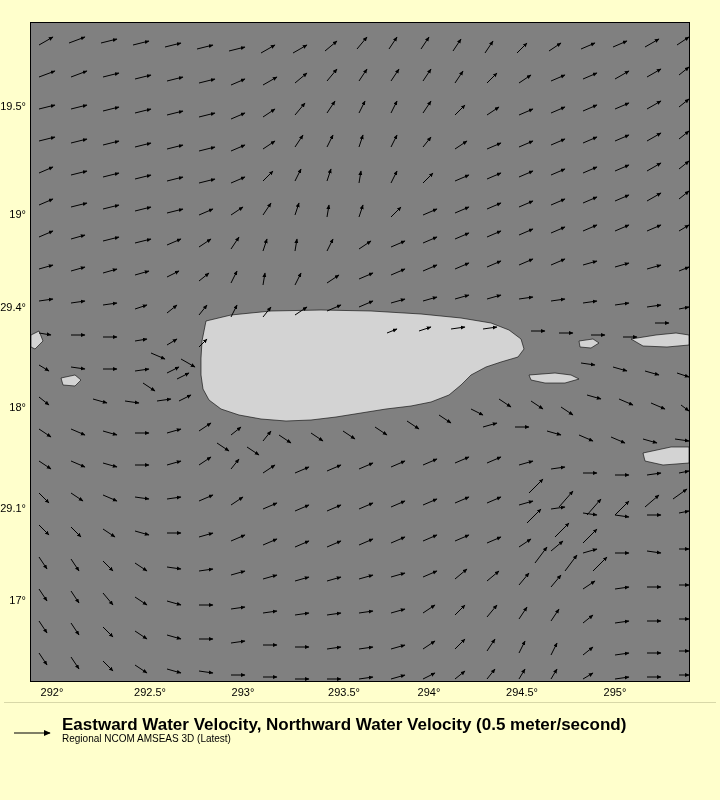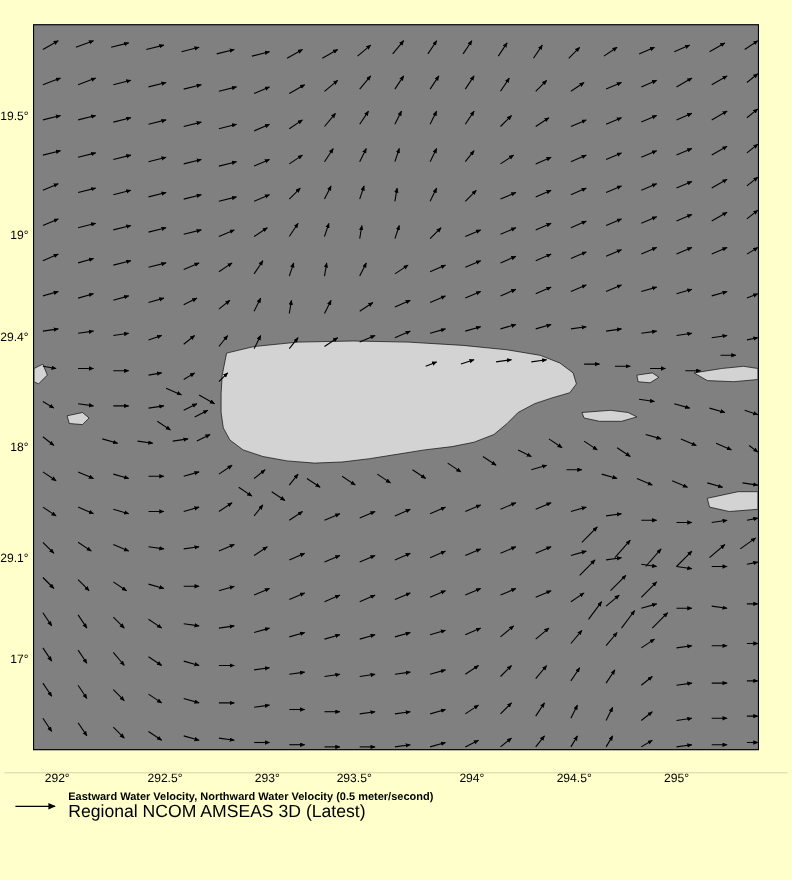--- a/index.html
+++ b/index.html
@@ -43,21 +43,21 @@
     left: 0;
     top: 0;
   }
   
   .tick-label {
     position: absolute;
     font-size: 11px;
     color: #000;
     white-space: nowrap;
   }
-  .x-tick { transform: translateX(-50%); top: 664px; margin-top: 16px; }
+  .x-tick { transform: translateX(-50%); top: 664px; }
   .y-tick { transform: translateY(-50%); right: 664px; text-align: center; }
   
   #legend {
     position: absolute;
     left: 12px;
     top: 712px;
     width: 696px;
     height: 72px;
   }
   #legend-arrow-box {
@@ -67,27 +67,27 @@
     width: 44px;
     height: 14px;
   }
   #legend-text {
     position: absolute;
     left: 50px;
     top: 6px;
     width: 640px;
   }
   #legend-title {
-    font-size: 10px;
+    font-size: 17px;
     font-weight: bold;
     color: #000;
     line-height: 14px;
   }
   .legend-sub {
-    font-size: 16px;
+    font-size: 10px;
     color: #000;
     line-height: 13px;
   }
   .hr {
     position: absolute;
     left: 4px;
     top: 702px;
     width: 712px;
     height: 1px;
     background: #d8d8a8;
@@ -561,21 +561,21 @@
           <line x1="504" y1="540" x2="516" y2="524"></line>
           <line x1="534" y1="548" x2="546" y2="532"></line>
           <line x1="562" y1="548" x2="576" y2="534"></line>
         </g>
       </svg>
     </div>
 
     <div class="tick-label x-tick" style="left:22px">292°</div>
     <div class="tick-label x-tick" style="left:120px">292.5°</div>
     <div class="tick-label x-tick" style="left:213px">293°</div>
-    <div class="tick-label x-tick" style="left:292px">293.5°</div>
+    <div class="tick-label x-tick" style="left:314px">293.5°</div>
     <div class="tick-label x-tick" style="left:399px">294°</div>
     <div class="tick-label x-tick" style="left:492px">294.5°</div>
     <div class="tick-label x-tick" style="left:585px">295°</div>
 
     <div class="tick-label y-tick" style="top:84px">19.5°</div>
     <div class="tick-label y-tick" style="top:192px">19°</div>
     <div class="tick-label y-tick" style="top:285px">29.4°</div>
     <div class="tick-label y-tick" style="top:385px">18°</div>
     <div class="tick-label y-tick" style="top:486px">29.1°</div>
     <div class="tick-label y-tick" style="top:578px">17°</div>

